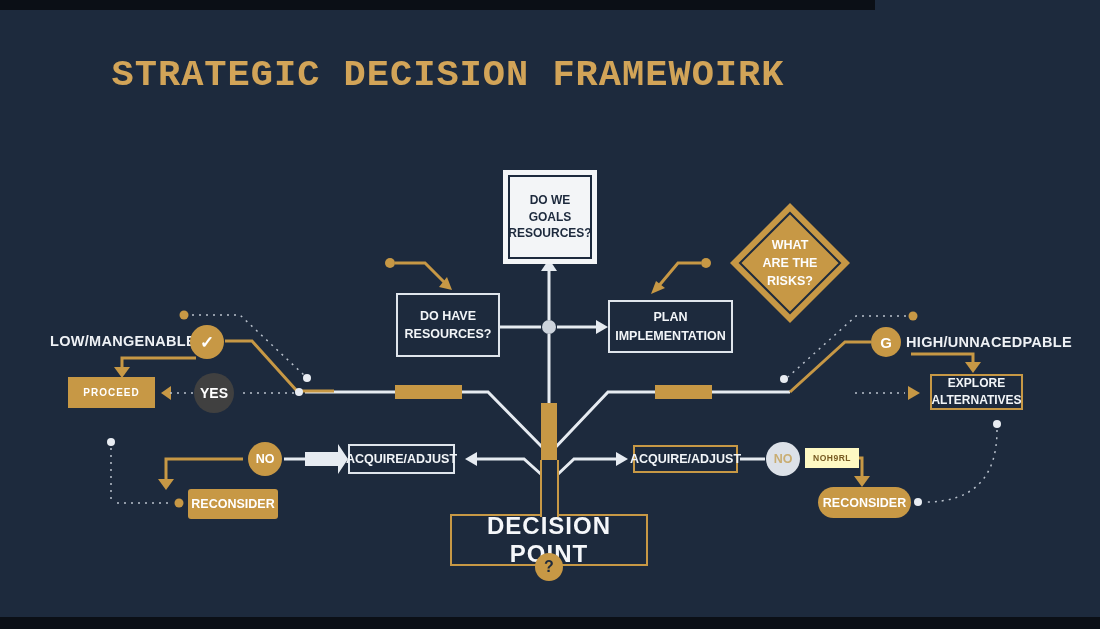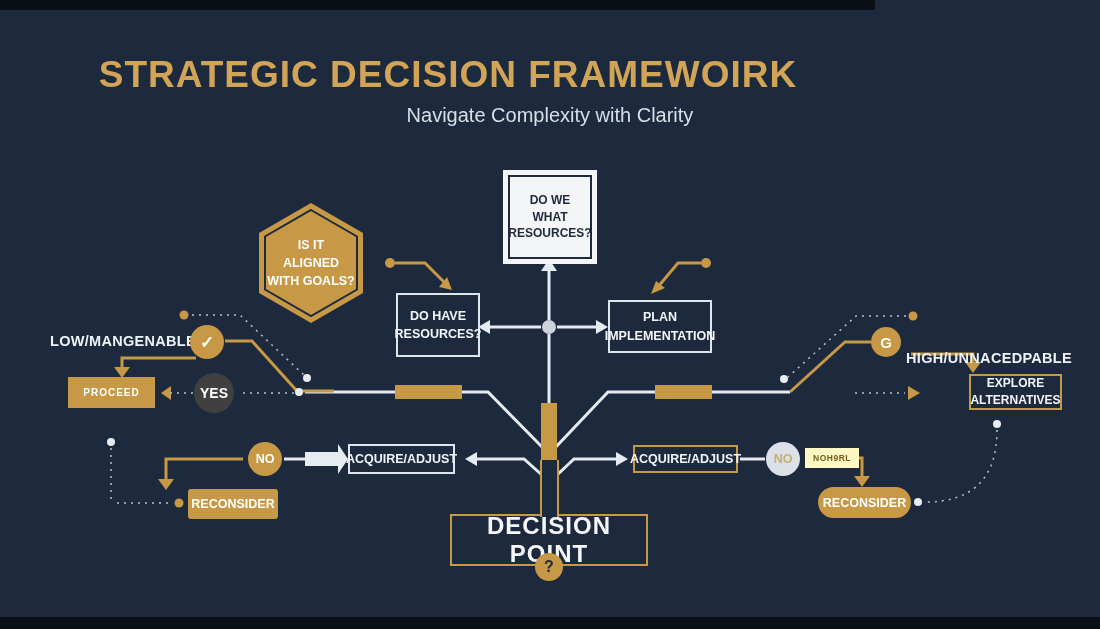--- a/index.html
+++ b/index.html
@@ -8,21 +8,21 @@
     position:relative; width:1100px; height:629px;
     background:#1d2a3d; overflow:hidden;
     font-family:"Liberation Sans", sans-serif;
   }
   .abs { position:absolute; }
   .bar-top   { left:0; top:0; width:875px; height:10px; background:#0b0f16; }
   .bar-bottom{ left:0; top:617px; width:1100px; height:12px; background:#0b0f16; }
 
   .title {
     left:0; top:54px; width:896px; text-align:center;
-    font-size:37px; font-weight:bold; letter-spacing:1px; color:#d2a458;
+    font-size:37px; font-weight:bold; letter-spacing:1px; color:#d2a458;font-family:Liberation Mono, monospace;
   }
   .subtitle {
     left:0; top:104px; width:1100px; text-align:center;
     font-size:20px; color:#d8dfe8;
   }
 
   svg.wires { left:0; top:0; z-index:1; }
   .node { z-index:2; display:flex; align-items:center; justify-content:center;
           flex-direction:column; text-align:center; }
 
@@ -36,44 +36,44 @@
   .diawrap  { left:728px; top:201px; width:124px; height:124px; }
   .shape-label {
     position:absolute; inset:0; display:flex; flex-direction:column;
     align-items:center; justify-content:center;
     color:#fdfdfd; font-weight:bold; font-size:12.5px; line-height:1.45;
   }
   .midbox {
     border:2px solid #dfe5ec; color:#f2f5f8; font-weight:bold;
     font-size:12.5px; line-height:1.45; background:#1d2a3d;
   }
-  .mid-left  { left:396px; top:293px; width:84px;  height:64px; }
-  .mid-right { left:608px; top:300px; width:104px; height:53px; }
+  .mid-left  { left:396px; top:293px; width:104px;  height:64px; }
+  .mid-right { left:608px; top:300px; width:125px; height:53px; }
 
   .side-label { color:#eef1f5; font-weight:bold; font-size:14.5px; letter-spacing:0.3px; }
   .low-label  { left:58px;  top:333px; width:130px; text-align:right; }
-  .high-label { left:908px; top:334px; width:162px; text-align:left;margin-top:16px; }
+  .high-label { left:908px; top:334px; width:162px; text-align:left; }
 
   .circle { border-radius:50%; color:#ffffff; font-weight:bold; }
   .check-circle { left:190px; top:325px; width:34px; height:34px; background:#c79845; font-size:17px; }
   .g-circle     { left:871px; top:327px; width:30px; height:30px; background:#c79845; font-size:15px; }
   .yes-circle   { left:194px; top:373px; width:40px; height:40px; background:#404040; font-size:14px; }
   .no-left      { left:248px; top:442px; width:34px; height:34px; background:#c79845; font-size:12.5px; }
   .no-right     { left:766px; top:442px; width:34px; height:34px; background:#dce1e8; color:#c9ad72; font-size:12.5px; }
 
   .goldbox { background:#c79845; color:#ffffff; font-weight:bold; }
   .proceed      { left:68px;  top:377px; width:87px; height:31px; font-size:10px; letter-spacing:1px; }
   .reconsider-l { left:188px; top:489px; width:90px; height:30px; font-size:12.5px; border-radius:3px; }
   .reconsider-r { left:818px; top:487px; width:93px; height:31px; font-size:12.5px; border-radius:16px; }
 
   .outline-light { background:#1d2a3d; border:2px solid #dfe5ec; color:#f2f5f8; font-weight:bold; }
   .outline-gold  { background:#1d2a3d; border:2px solid #c79845; color:#f2f5f8; font-weight:bold; }
   .acq-left  { left:348px; top:444px; width:107px; height:30px; font-size:12.5px; }
   .acq-right { left:633px; top:445px; width:105px; height:28px; font-size:12.5px; }
-  .explore   { left:930px; top:374px; width:93px;  height:36px; font-size:12px; line-height:1.4;margin-left:39px; }
+  .explore   { left:930px; top:374px; width:93px;  height:36px; font-size:12px; line-height:1.4; }
 
   .badge {
     left:805px; top:448px; width:54px; height:20px; z-index:2;
     background:#fef9c3; color:#775a21; font-weight:bold; font-size:8.5px;
     letter-spacing:0.5px; display:flex; align-items:center; justify-content:center;
   }
 
   .decision {
     left:450px; top:514px; width:198px; height:52px; z-index:2;
     border:2.5px solid #c79845; color:#f5f7fa; font-weight:bold;
@@ -88,21 +88,20 @@
 </style>
 </head>
 <body>
 
 <div class="stage">
 
   <div class="abs bar-top"></div>
   <div class="abs bar-bottom"></div>
 
   <div class="abs title">STRATEGIC DECISION FRAMEWOIRK</div>
-  <div class="abs subtitle">Navigate Complexity with Clarity</div>
 
   <svg class="abs wires" width="1100" height="629" viewBox="0 0 1100 629">
 
     <g stroke="#e6ebf1" stroke-width="3" fill="none">
       <path d="M549,334 V403"></path>
       <path d="M549,320 V268"></path>
       <path d="M541,327 H486"></path>
       <path d="M557,327 H599"></path>
       <path d="M305,392 H488 L545,450"></path>
       <path d="M553,450 L608,392 H790"></path>
@@ -168,36 +167,36 @@
       <circle cx="299" cy="392" r="4" fill="#e8ecf2"></circle>
       <circle cx="784" cy="379" r="4" fill="#e8ecf2"></circle>
       <circle cx="111" cy="442" r="4" fill="#e8ecf2"></circle>
       <circle cx="997" cy="424" r="4" fill="#e8ecf2"></circle>
       <circle cx="918" cy="502" r="4" fill="#e8ecf2"></circle>
     </g>
   </svg>
 
   <div class="abs node topbox">
     <div>DO WE</div>
-    <div>WHAT</div>
+    <div>GOALS</div>
     <div>RESOURCES?</div>
   </div>
 
-  <div class="abs hexwrap">
-    <svg width="120" height="120" viewBox="0 0 120 120">
-      <polygon points="60,0 112,30 112,90 60,120 8,90 8,30" fill="#c79845"></polygon>
-      <polygon points="60,7 106,33.5 106,86.5 60,113 14,86.5 14,33.5" fill="none" stroke="#1d2a3d" stroke-width="2"></polygon>
+
+  <div class="abs diawrap">
+    <svg width="124" height="124" viewBox="0 0 124 124">
+      <polygon points="62,2 122,62 62,122 2,62" fill="#c79845"></polygon>
+      <polygon points="62,12 112,62 62,112 12,62" fill="none" stroke="#1d2a3d" stroke-width="2"></polygon>
     </svg>
     <div class="shape-label">
-      <div>IS IT</div>
-      <div>ALIGNED</div>
-      <div>WITH GOALS?</div>
+      <div>WHAT</div>
+      <div>ARE THE</div>
+      <div>RISKS?</div>
     </div>
   </div>
-
 
   <div class="abs node midbox mid-left">
     <div>DO HAVE</div>
     <div>RESOURCES?</div>
   </div>
   <div class="abs node midbox mid-right">
     <div>PLAN</div>
     <div>IMPLEMENTATION</div>
   </div>
 

